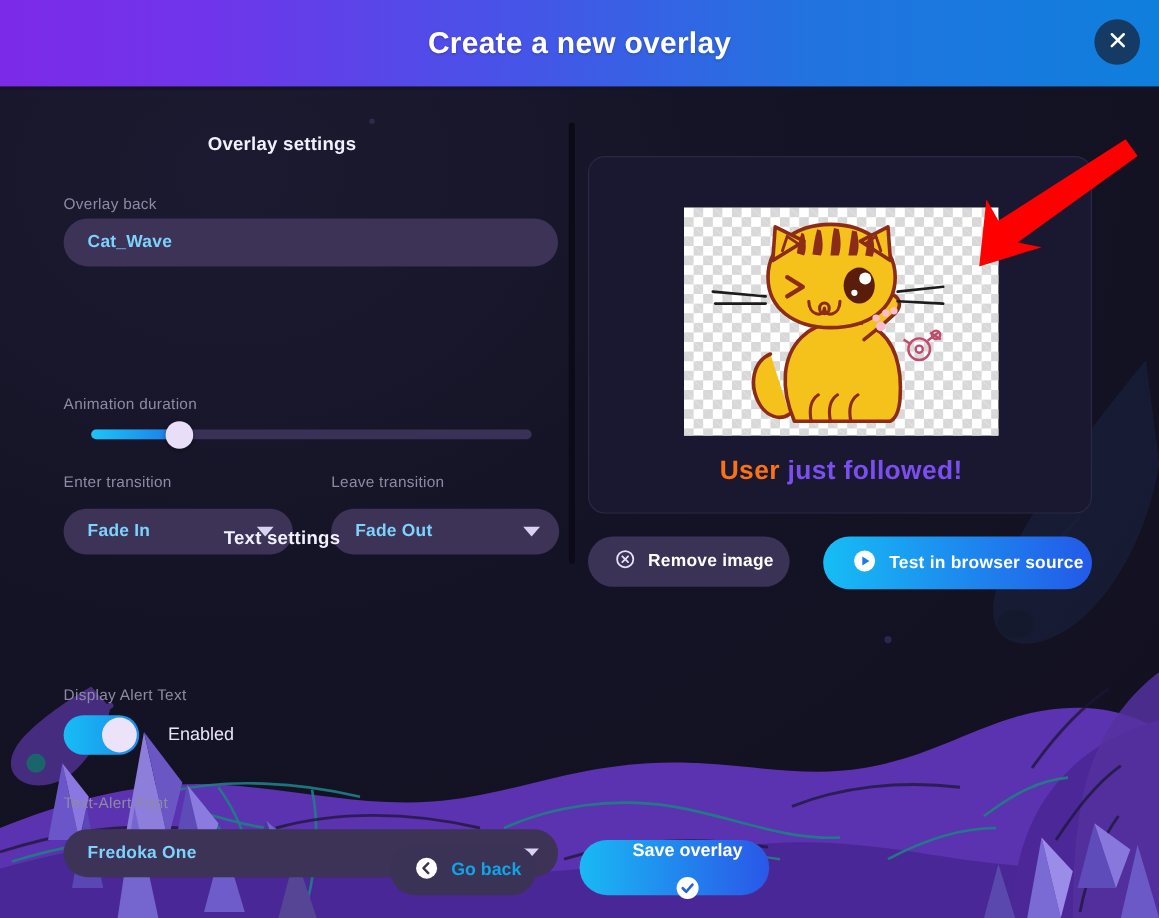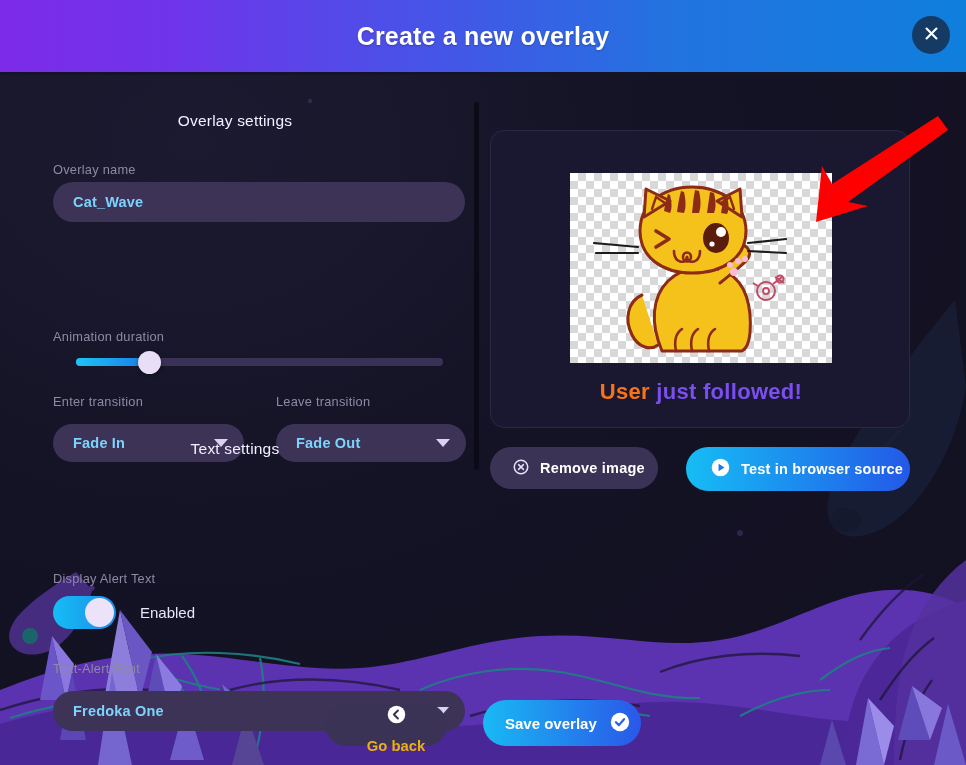--- a/index.html
+++ b/index.html
@@ -46,21 +46,21 @@
 
   .col-left  { position:absolute; left:0;   top:0; width:470px; height:600px; }
   .col-right { position:absolute; left:480px; top:0; width:486px; height:600px; }
 
   .divider {
     position:absolute; left:474px; top:30px; width:5px; height:368px;
     background:#0b0a16; border-radius:3px; z-index:4;
   }
 
   .section-title {
-    text-align:center; color:#f2f0ff; font-size:15.5px; font-weight:normal;
+    text-align:center; color:#f2f0ff; font-size:15.5px; font-weight:bold;
     letter-spacing:.2px;
   }
   #ov-title { position:absolute; left:0; top:40px; width:470px; }
   #txt-title { position:absolute; left:0; top:368px; width:470px; }
   #pv-title { position:absolute; left:0; top:40px; width:440px; text-align:center; }
 
   .field-label {
     position:absolute; color:#8d8aa3; font-size:12.8px; font-weight:normal;
     letter-spacing:.25px;
   }
@@ -131,25 +131,25 @@
   #btn-test   { left:206px; top:375px; width:224px; height:44px; padding-left:24px;
                 background:linear-gradient(90deg,#16bdf5 0%,#2359e8 100%); }
 
   .icon-circle-x, .icon-play, .icon-back, .icon-check { flex:0 0 auto; }
 
   
   .footer { position:absolute; left:0; top:690px; width:966px; height:75px; z-index:6; }
   #btn-goback { position:absolute; left:325px; top:14px; width:122px; height:42px;
                 padding-left:20px; background:#3b3356; display:flex; align-items:center;
                 gap:10px; border-radius:22px; border:none; cursor:pointer;
-                color:#eab308; font-size:14.8px; font-weight:bold;flex-direction:column; }
+                color:#0ea5e9; font-size:14.8px; font-weight:bold; }
   #btn-save { position:absolute; left:483px; top:10px; width:158px; height:46px;
               padding-left:22px; background:linear-gradient(90deg,#19b9f4 0%,#2a57e8 100%);
               display:flex; align-items:center; gap:12px; border-radius:24px; border:none;
-              cursor:pointer; color:#fff; font-size:15px; font-weight:bold; }
+              cursor:pointer; color:#fff; font-size:15px; font-weight:bold;flex-direction:column; }
 
   
   .annot-arrow { position:absolute; left:790px; top:110px; width:160px; height:120px; z-index:9; pointer-events:none; }
 </style>
 </head>
 <body>
 
 <div id="app">
 
   <div class="bg-layer">
@@ -246,21 +246,21 @@
   </div>
 
   <div class="body-area">
 
     <div class="divider"></div>
 
     <div class="col-left">
 
       <div id="ov-title" class="section-title">Overlay settings</div>
 
-      <div class="field-label" style="left:53px; top:90px;">Overlay name</div>
+      <div class="field-label" style="left:53px; top:90px;">Overlay back</div>
       <div class="pill-input" style="left:53px; top:110px; width:412px; height:40px;">
         <span class="pill-value">Cat_Wave</span>
       </div>
 
       <div class="field-label" style="left:53px; top:257px;">Animation duration</div>
       <div class="slider-wrap">
         <div class="slider-track"></div>
         <div class="slider-fill" style="width: 73.4px;"></div>
         <div class="slider-thumb" style="left: 62.4px;"></div>
       </div>

